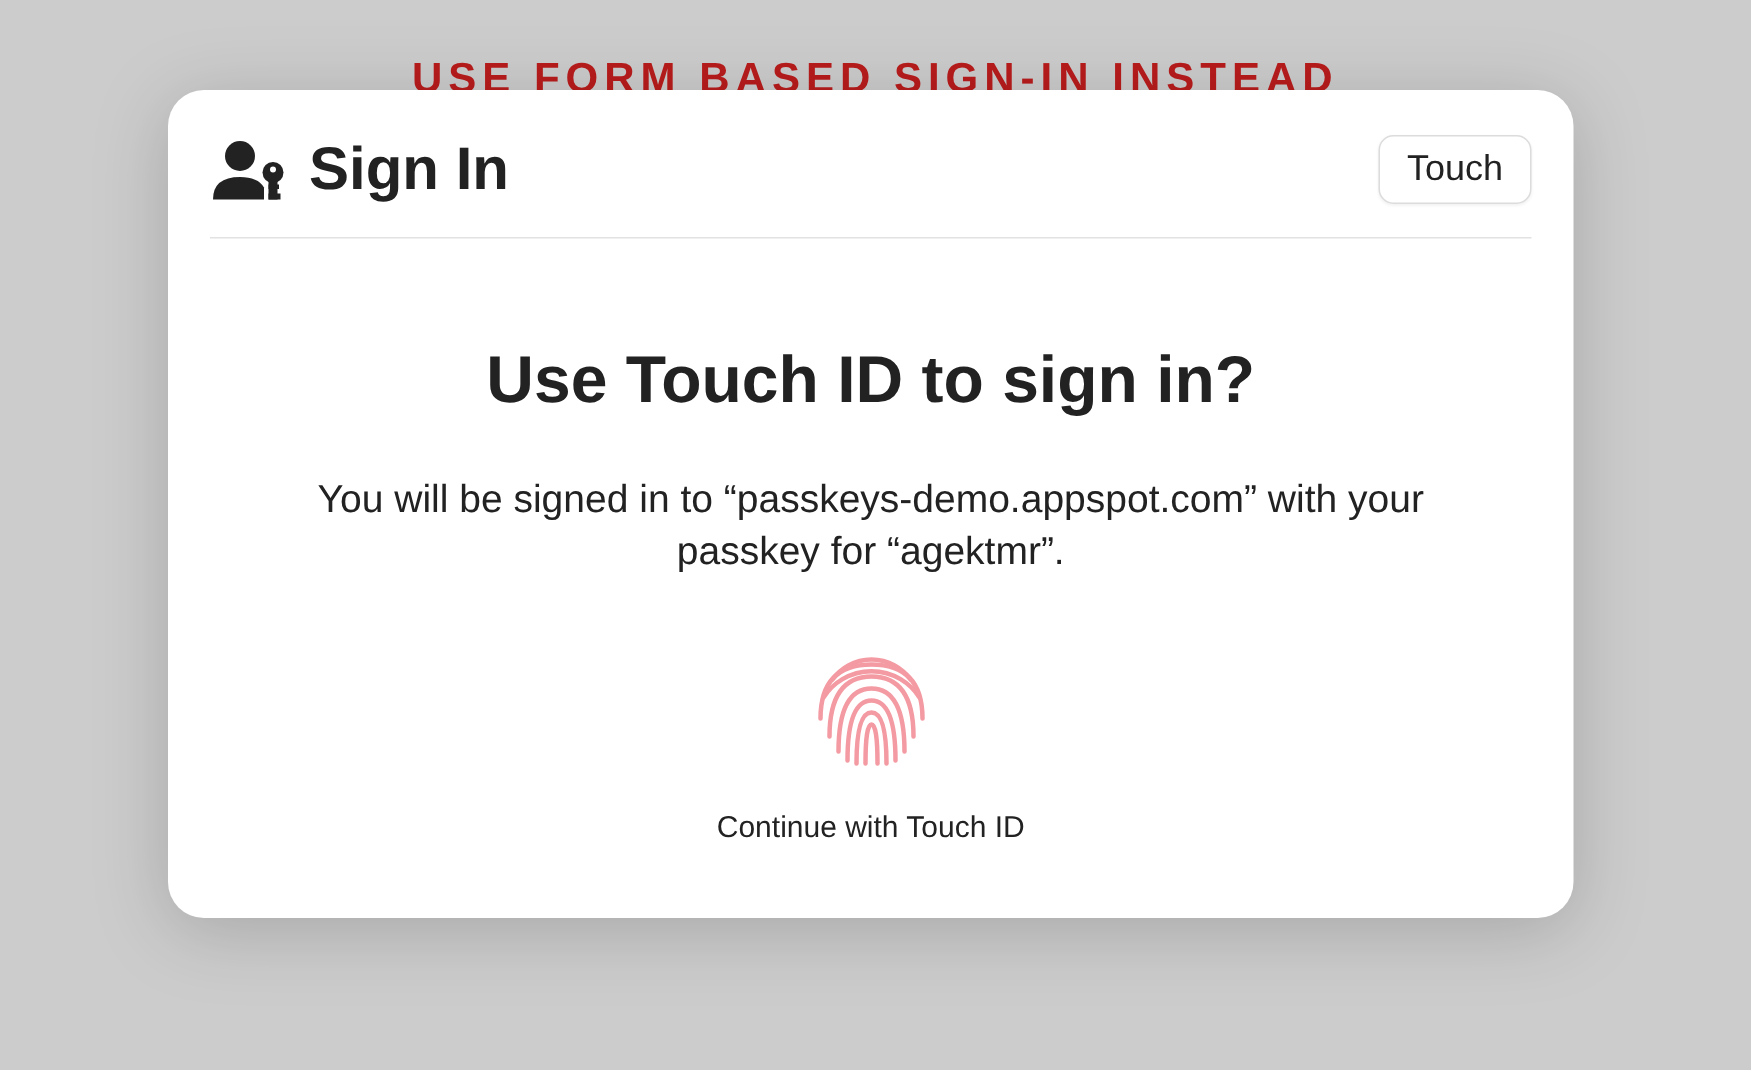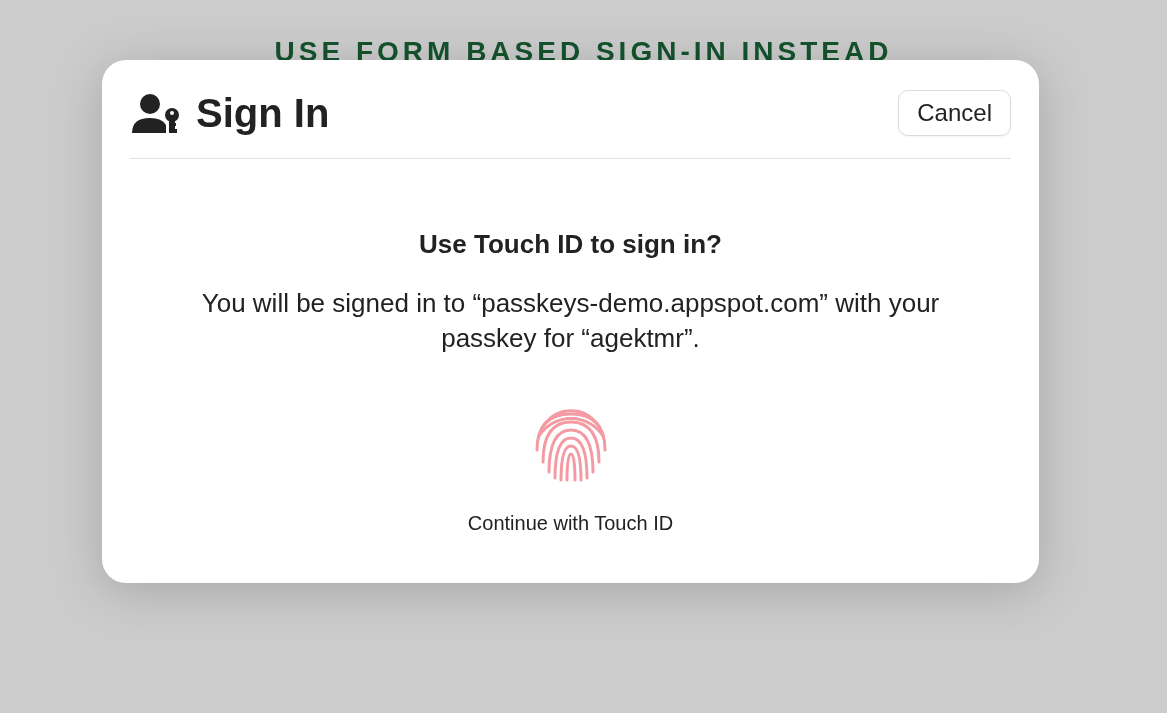--- a/index.html
+++ b/index.html
@@ -19,28 +19,28 @@
 
     .background-link {
       position: absolute;
       top: 36px;
       left: 0;
       right: 0;
       text-align: center;
       font-size: 28px;
       font-weight: 600;
       letter-spacing: 4px;
-      color: #14532d;
+      color: #b91c1c;
       cursor: pointer;
     }
 
     .dialog {
       position: absolute;
       top: 60px;
-      left: 102px;
+      left: 112px;
       width: 937px;
       background-color: #ffffff;
       border-radius: 24px;
       filter: drop-shadow(0 8px 24px rgba(0,0,0,0.18));
       padding-bottom: 48px;
     }
 
     .dialog-header {
       display: flex;
       align-items: center;
@@ -83,24 +83,24 @@
       background-color: #e2e2e2;
       margin: 0 28px;
     }
 
     .dialog-body {
       text-align: center;
       padding: 70px 80px 0 80px;
     }
 
     .prompt-heading {
-      font-size: 26px;
+      font-size: 44px;
       font-weight: 700;
       color: #222222;
-      margin-bottom: 26px;
+      margin-bottom: 36px;
     }
 
     .prompt-description {
       font-size: 26px;
       font-weight: 400;
       color: #222222;
       line-height: 1.35;
       max-width: 740px;
       margin: 0 auto 36px auto;
     }
@@ -138,21 +138,21 @@
           <path d="M 2 42 Q 2 27 20 27 Q 32 27 36 34 L 36 42 Z" fill="#222222"></path>
           <circle cx="42" cy="24" r="7" fill="#222222"></circle>
           <circle cx="42" cy="22" r="2" fill="#ffffff"></circle>
           <rect x="39" y="28" width="6" height="14" fill="#222222"></rect>
           <rect x="39" y="38" width="8" height="4" fill="#222222"></rect>
           <rect x="39" y="32" width="7" height="3" fill="#222222"></rect>
         </svg>
       </span>
       <h1 class="dialog-title">Sign In</h1>
     </div>
-    <button class="cancel-button">Cancel</button>
+    <button class="cancel-button">Touch</button>
   </div>
 
   <div class="divider"></div>
 
   <div class="dialog-body">
     <h2 class="prompt-heading">Use Touch ID to sign in?</h2>
 
     <p class="prompt-description">You will be signed in to “passkeys-demo.appspot.com” with your passkey for “agektmr”.</p>
 
     <div class="fingerprint-icon">

